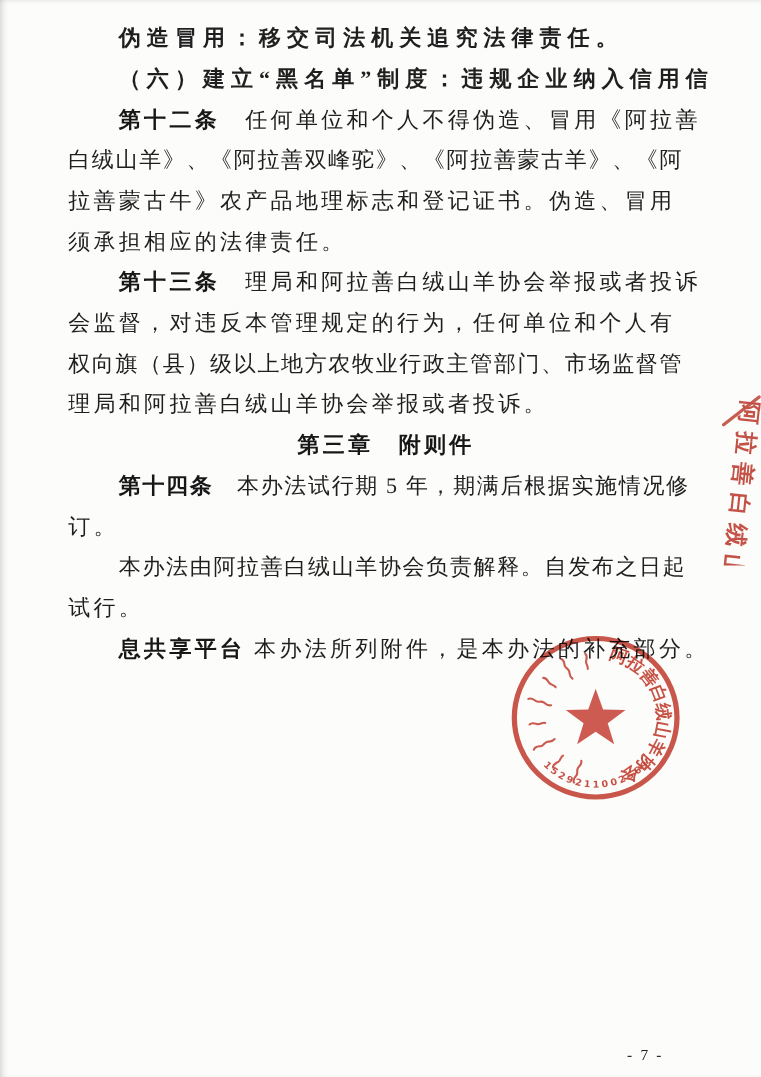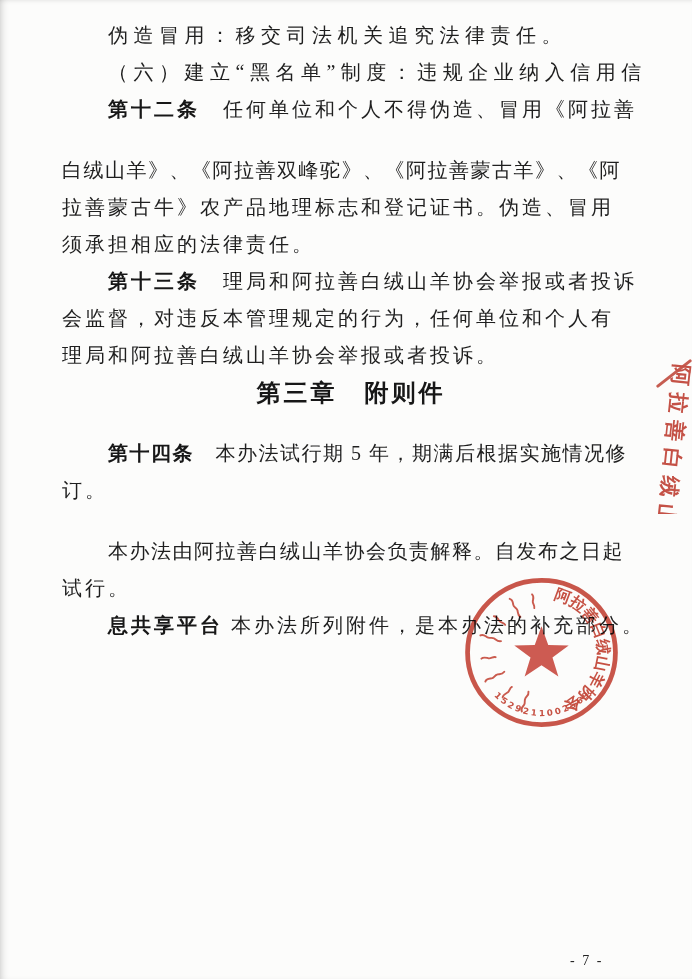--- a/index.html
+++ b/index.html
@@ -9,30 +9,30 @@
     box-shadow:inset 6px 0 8px -6px rgba(0,0,0,.25), inset 0 4px 6px -5px rgba(0,0,0,.12);
     font-family:"Liberation Serif","DejaVu Serif",serif;
     color:#1f1f1f;
   }
   .textblock{position:absolute;left:62px;top:17px;width:578px;}
   .line{
     height:37px;line-height:37px;font-size:20px;letter-spacing:3px;
     white-space:nowrap;
   }
   .line.indent{text-indent:46px;}
-  .line.wide{letter-spacing:5.5px;}
-  .line.tight{letter-spacing:1.5px;margin-top:24px;}
+  .line.wide{letter-spacing:5.5px;font-weight:bold;}
+  .line.tight{letter-spacing:1.5px;}
   .clause{
     font-family:Liberation Sans, sans-serif;
     font-weight:bold;color:#171717;
   }
   .line.heading{
     text-align:center;text-indent:0;
     font-family:"Liberation Sans","DejaVu Sans",sans-serif;
-    font-weight:bold;font-size:24px;letter-spacing:3px;color:#171717;
+    font-weight:bold;font-size:20px;letter-spacing:3px;color:#171717;
   }
   .seal{
     position:absolute;left:462px;top:575px;width:159px;height:155px;
     mix-blend-mode:multiply;opacity:.93;
   }
   .seal text{
     font-family:"DejaVu Sans","Liberation Sans",sans-serif;
     font-weight:bold;
   }
   .seam-stamp{
@@ -61,20 +61,21 @@
 
   <div class="textblock">
     <div class="line indent wide"><span>伪造冒用：移交司法机关追究法律责任。</span></div>
     <div class="line indent wide"><span>（六）建立“黑名单”制度：违规企业纳入信用信</span></div>
     <div class="line indent"><span class="clause">第十二条</span><span>　任何单位和个人不得伪造、冒用《阿拉善</span></div>
     <div class="line tight"><span>白绒山羊》、《阿拉善双峰驼》、《阿拉善蒙古羊》、《阿</span></div>
     <div class="line"><span>拉善蒙古牛》农产品地理标志和登记证书。伪造、冒用</span></div>
     <div class="line"><span>须承担相应的法律责任。</span></div>
     <div class="line indent"><span class="clause">第十三条</span><span>　理局和阿拉善白绒山羊协会举报或者投诉</span></div>
     <div class="line"><span>会监督，对违反本管理规定的行为，任何单位和个人有</span></div>
+    <div class="line tight"><span>权向旗（县）级以上地方农牧业行政主管部门、市场监督管</span></div>
     <div class="line"><span>理局和阿拉善白绒山羊协会举报或者投诉。</span></div>
     <div class="line heading"><span>第三章　附则件</span></div>
     <div class="line indent tight"><span class="clause">第十四条</span><span>　本办法试行期 5 年，期满后根据实施情况修</span></div>
     <div class="line"><span>订。</span></div>
     <div class="line indent tight"><span>本办法由阿拉善白绒山羊协会负责解释。自发布之日起</span></div>
     <div class="line"><span>试行。</span></div>
     <div class="line indent"><span class="clause">息共享平台</span><span> 本办法所列附件，是本办法的补充部分。</span></div>
   </div>
 
   <svg class="seal" viewBox="0 0 200 200" preserveAspectRatio="none">

